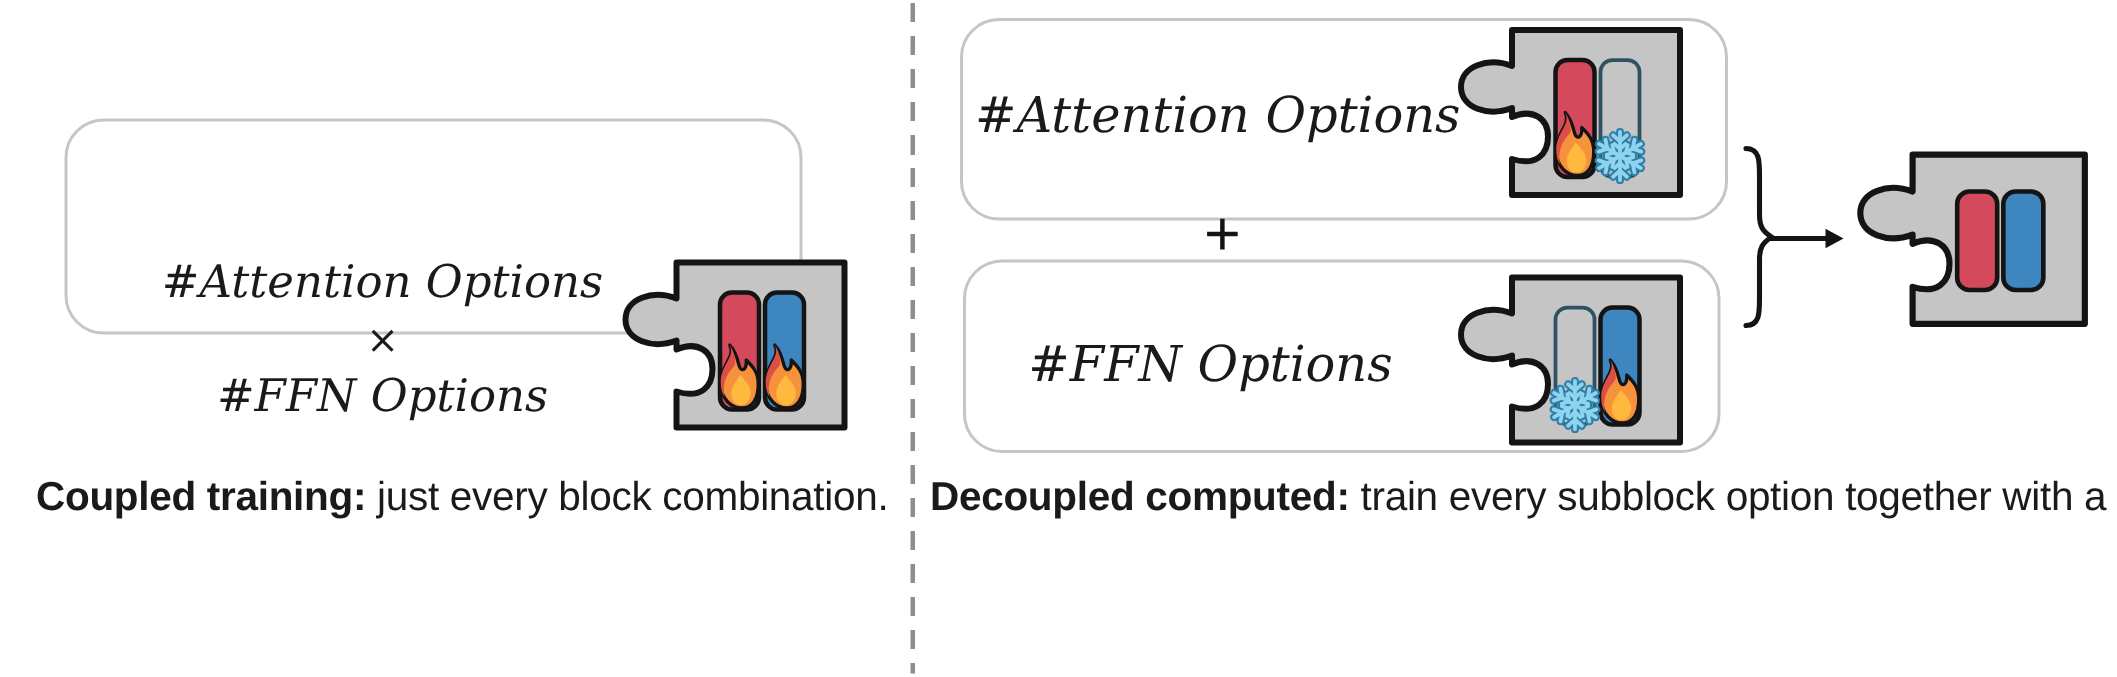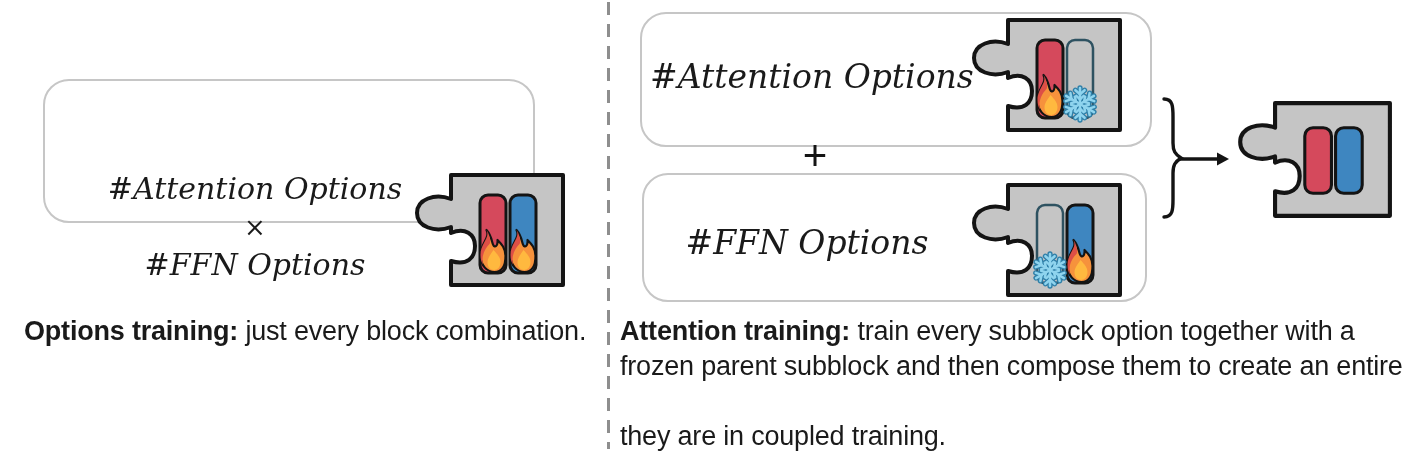--- a/index.html
+++ b/index.html
@@ -88,21 +88,21 @@
         <div class="mathline">#FFN Options</div>
       </div>
       <svg class="piece p1" viewBox="0 0 158 116">
         <use href="#piece-path"></use>
         <rect class="bar bar-red" x="71" y="22" width="26" height="78" rx="8"></rect>
         <rect class="bar bar-blue" x="101" y="22" width="26" height="78" rx="8"></rect>
         <use href="#flame-shape" transform="translate(84,99)"></use>
         <use href="#flame-shape" transform="translate(114,99)"></use>
       </svg>
     </div>
-    <p class="caption cap-left"><b>Options training:</b><span> just every block combination.</span></p>
+    <p class="caption cap-left"><b>Coupled training:</b><span> just every block combination.</span></p>
   </section>
 
   <div class="divider"></div>
 
   <section>
 
     <div class="rbox box2"></div>
     <div class="boxlabel lbl-att">#Attention Options</div>
     <svg class="piece p2" viewBox="0 0 158 116">
       <use href="#piece-path"></use>
@@ -132,20 +132,19 @@
       <polygon class="arrow-head" points="37,2.5 49,9 37,15.5"></polygon>
     </svg>
 
     <svg class="piece p4" viewBox="0 0 158 116">
       <use href="#piece-path"></use>
       <rect class="bar bar-red" x="71" y="26" width="26" height="64" rx="8"></rect>
       <rect class="bar bar-blue" x="101" y="26" width="26" height="64" rx="8"></rect>
     </svg>
 
     <p class="caption cap-right">
-      <span><b>Attention training:</b><span> train every subblock option together with a</span></span><br>
-      <span>frozen parent subblock and then compose them to create an entire</span><br>
+      <span><b>Decoupled computed:</b><span> train every subblock option together with a</span></span><br>
       <br>
-      <span>they are in coupled training.</span>
+      <br>
     </p>
   </section>
 
 </div>
 
 </body></html>

